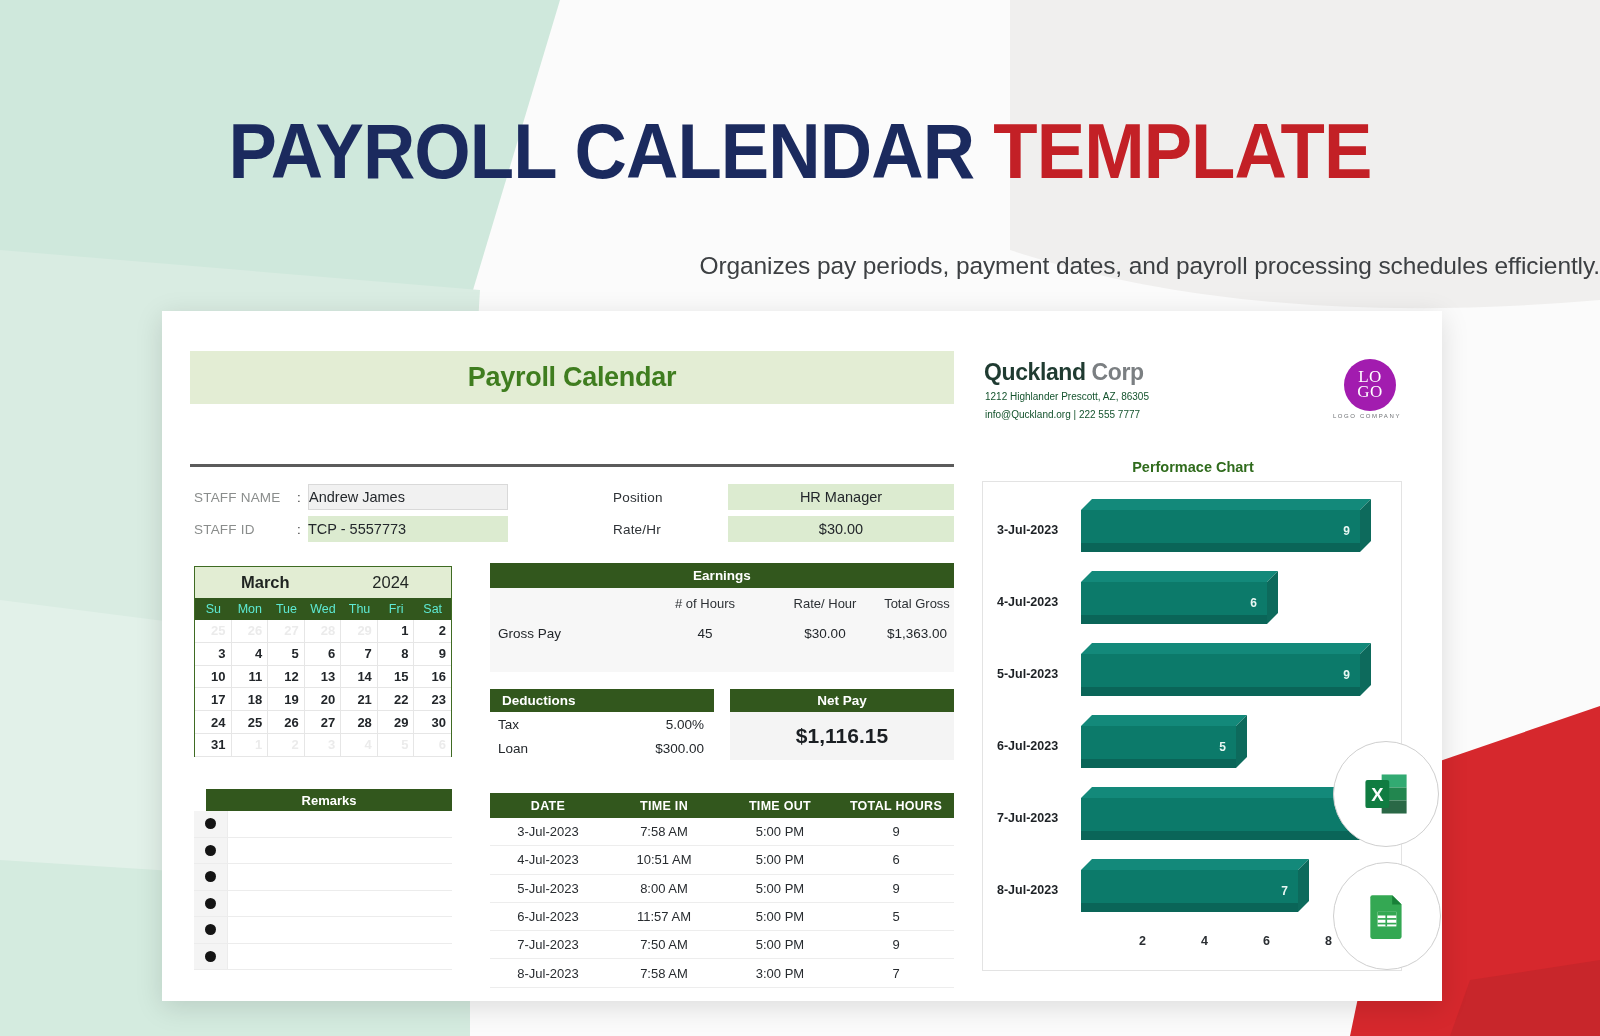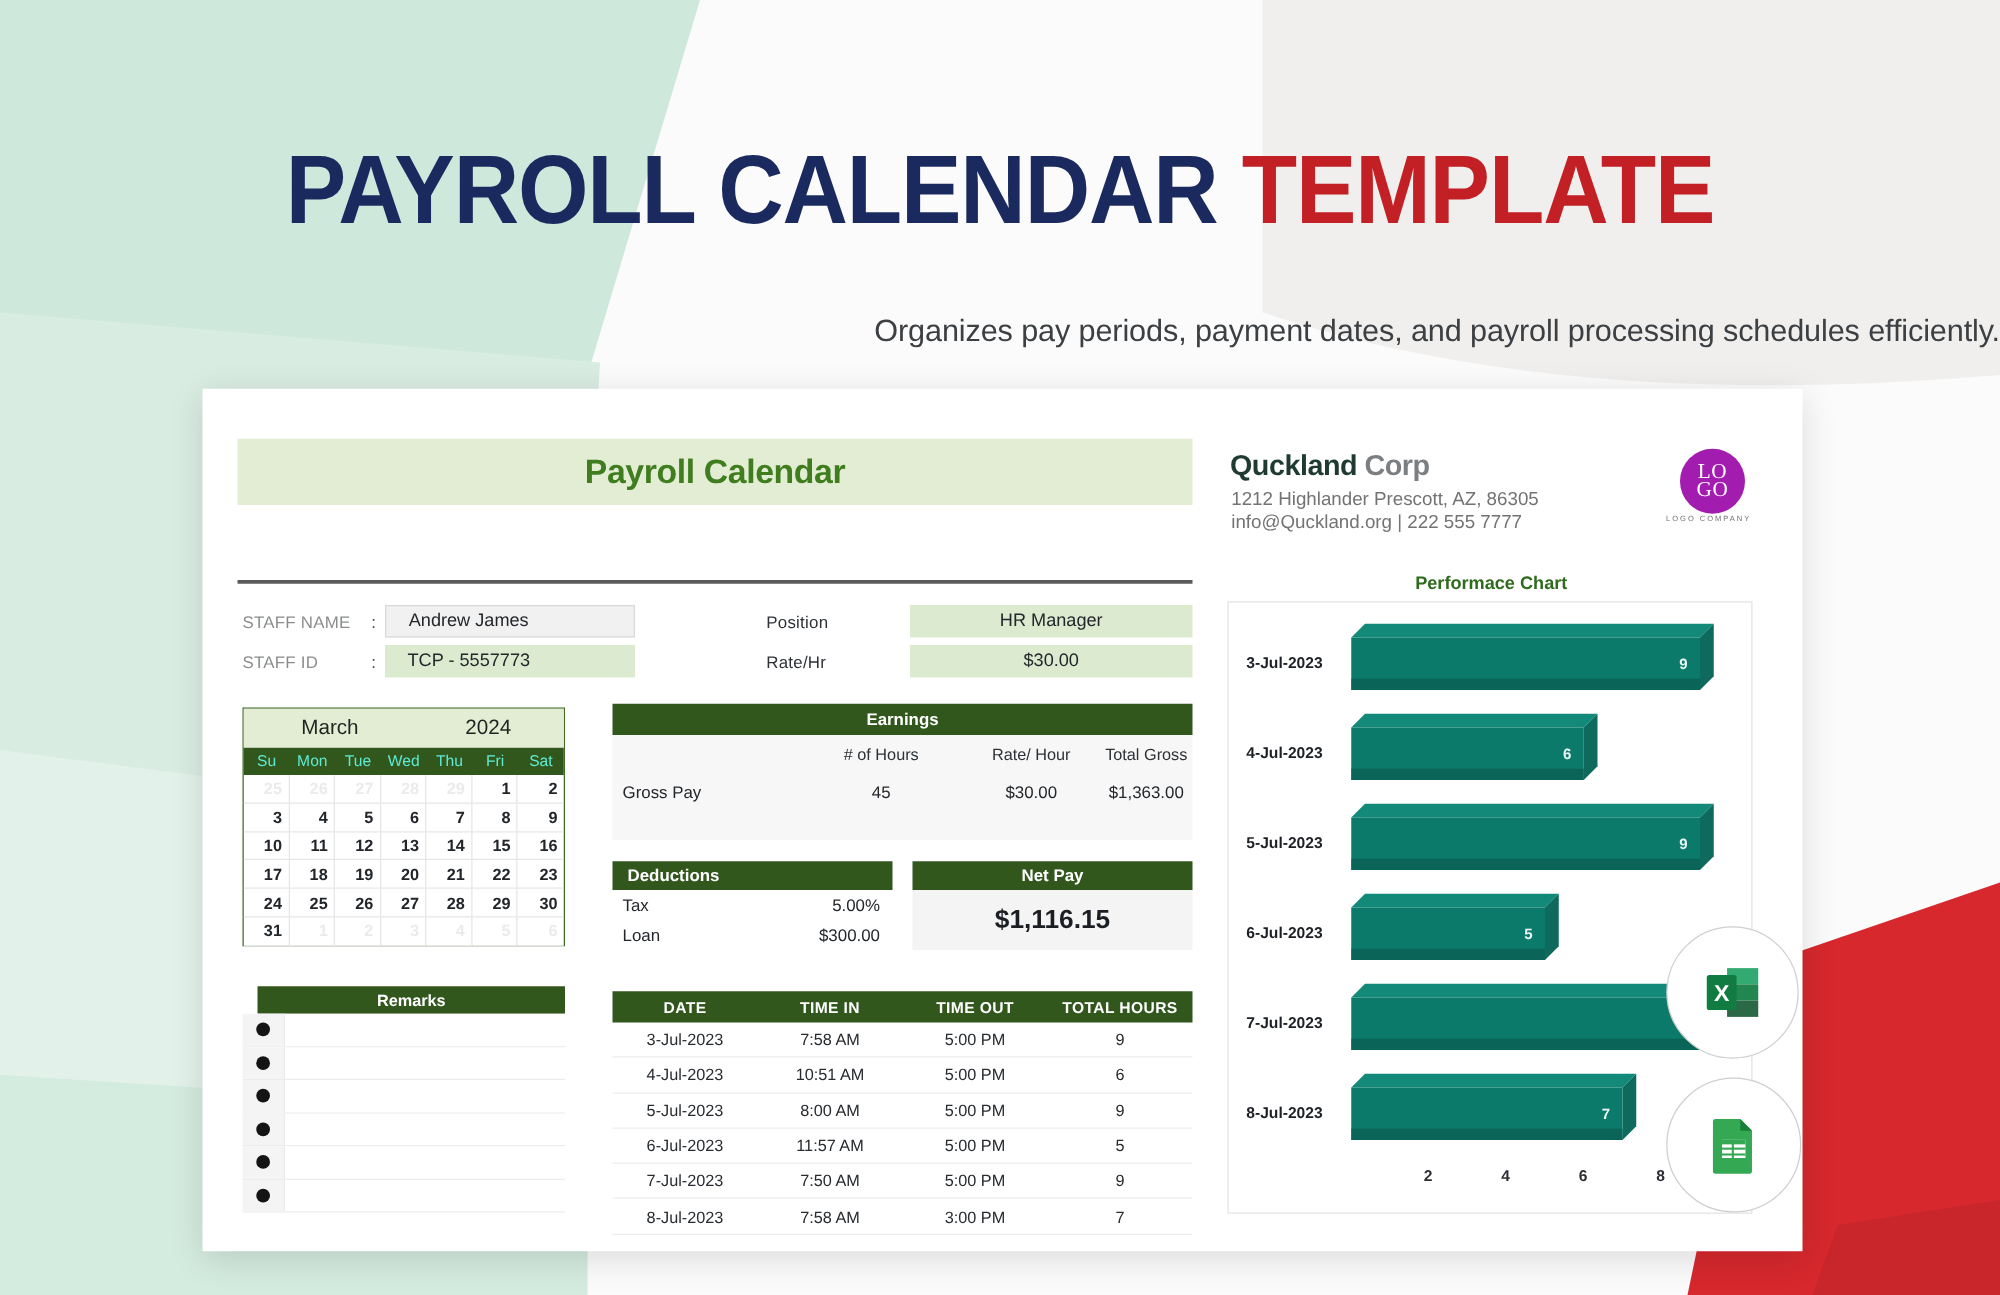--- a/index.html
+++ b/index.html
@@ -74,38 +74,38 @@
   }
 
   
   .info-area { position: absolute; left: 0; top: 133px; width: 764px; height: 62px; }
   .lbl {
     position: absolute; font-size: 13.5px; color: #8a8d8c; letter-spacing: 0.2px;
   }
   .colon { position: absolute; font-size: 13.5px; color: #444; }
   .val-box {
     position: absolute; display: flex; align-items: center;
-    font-size: 14.5px; color: #23272b; padding-left: 18px;
+    font-size: 14.5px; color: #23272b; padding-left: 0;
   }
   .val-box.center { justify-content: center; padding-left: 0; }
   .box-grey  { background: #f1f1f1; border: 1px solid #d9d9d9; }
   .box-green { background: #dcebd0; }
 
   
   .calendar {
     position: absolute; left: 4px; top: 215px;
     width: 258px; height: 191px;
     border: 1px solid #3f6b23;
     background: #fff;
   }
   .cal-head {
     height: 31px; background: #e2edd3;
     display: flex; align-items: center; position: relative;
   }
-  .cal-head .m { position: absolute; left: 46px; font-size: 16.5px; font-weight: 400; color: #1f2421; }
+  .cal-head .m { position: absolute; left: 46px; font-size: 16.5px; font-weight: 700; color: #1f2421; }
   .cal-head .y { position: absolute; right: 42px; font-size: 16.5px; font-weight: 400; color: #1f2421; }
   .cal-dow {
     display: grid; grid-template-columns: repeat(7, 1fr);
     background: #32571d; height: 22px;
   }
   .cal-dow div {
     display: flex; align-items: center; justify-content: center;
     color: #5eead4; font-size: 12.5px; font-weight: 400;
   }
   .cal-grid { display: grid; grid-template-columns: repeat(7, 1fr); }
@@ -206,21 +206,21 @@
   }
 
   
   .right-panel {
     position: absolute; left: 782px; top: 0;
     width: 442px; height: 628px; background: #fff;
   }
   .co-name { position: absolute; left: 12px; top: 8px; font-size: 23px; font-weight: 800; letter-spacing: -0.4px; }
   .co-name .a { color: #1f3b31; }
   .co-name .b { color: #7b7f82; }
-  .co-line { position: absolute; left: 13px; font-size: 15px; color: #737373; }
+  .co-line { position: absolute; left: 13px; font-size: 10px; color: #14532d; }
   .logo-circle {
     position: absolute; right: 18px; top: 8px;
     width: 52px; height: 52px; border-radius: 50%;
     background: #a21caf; color: #fff;
     font-family: "Liberation Serif", serif;
     display: flex; flex-direction: column;
     align-items: center; justify-content: center; line-height: 0.88;
   }
   .logo-circle .l1 { font-size: 17px; letter-spacing: 0.5px; }
   .logo-circle .l2 { font-size: 17px; letter-spacing: 0.5px; }

